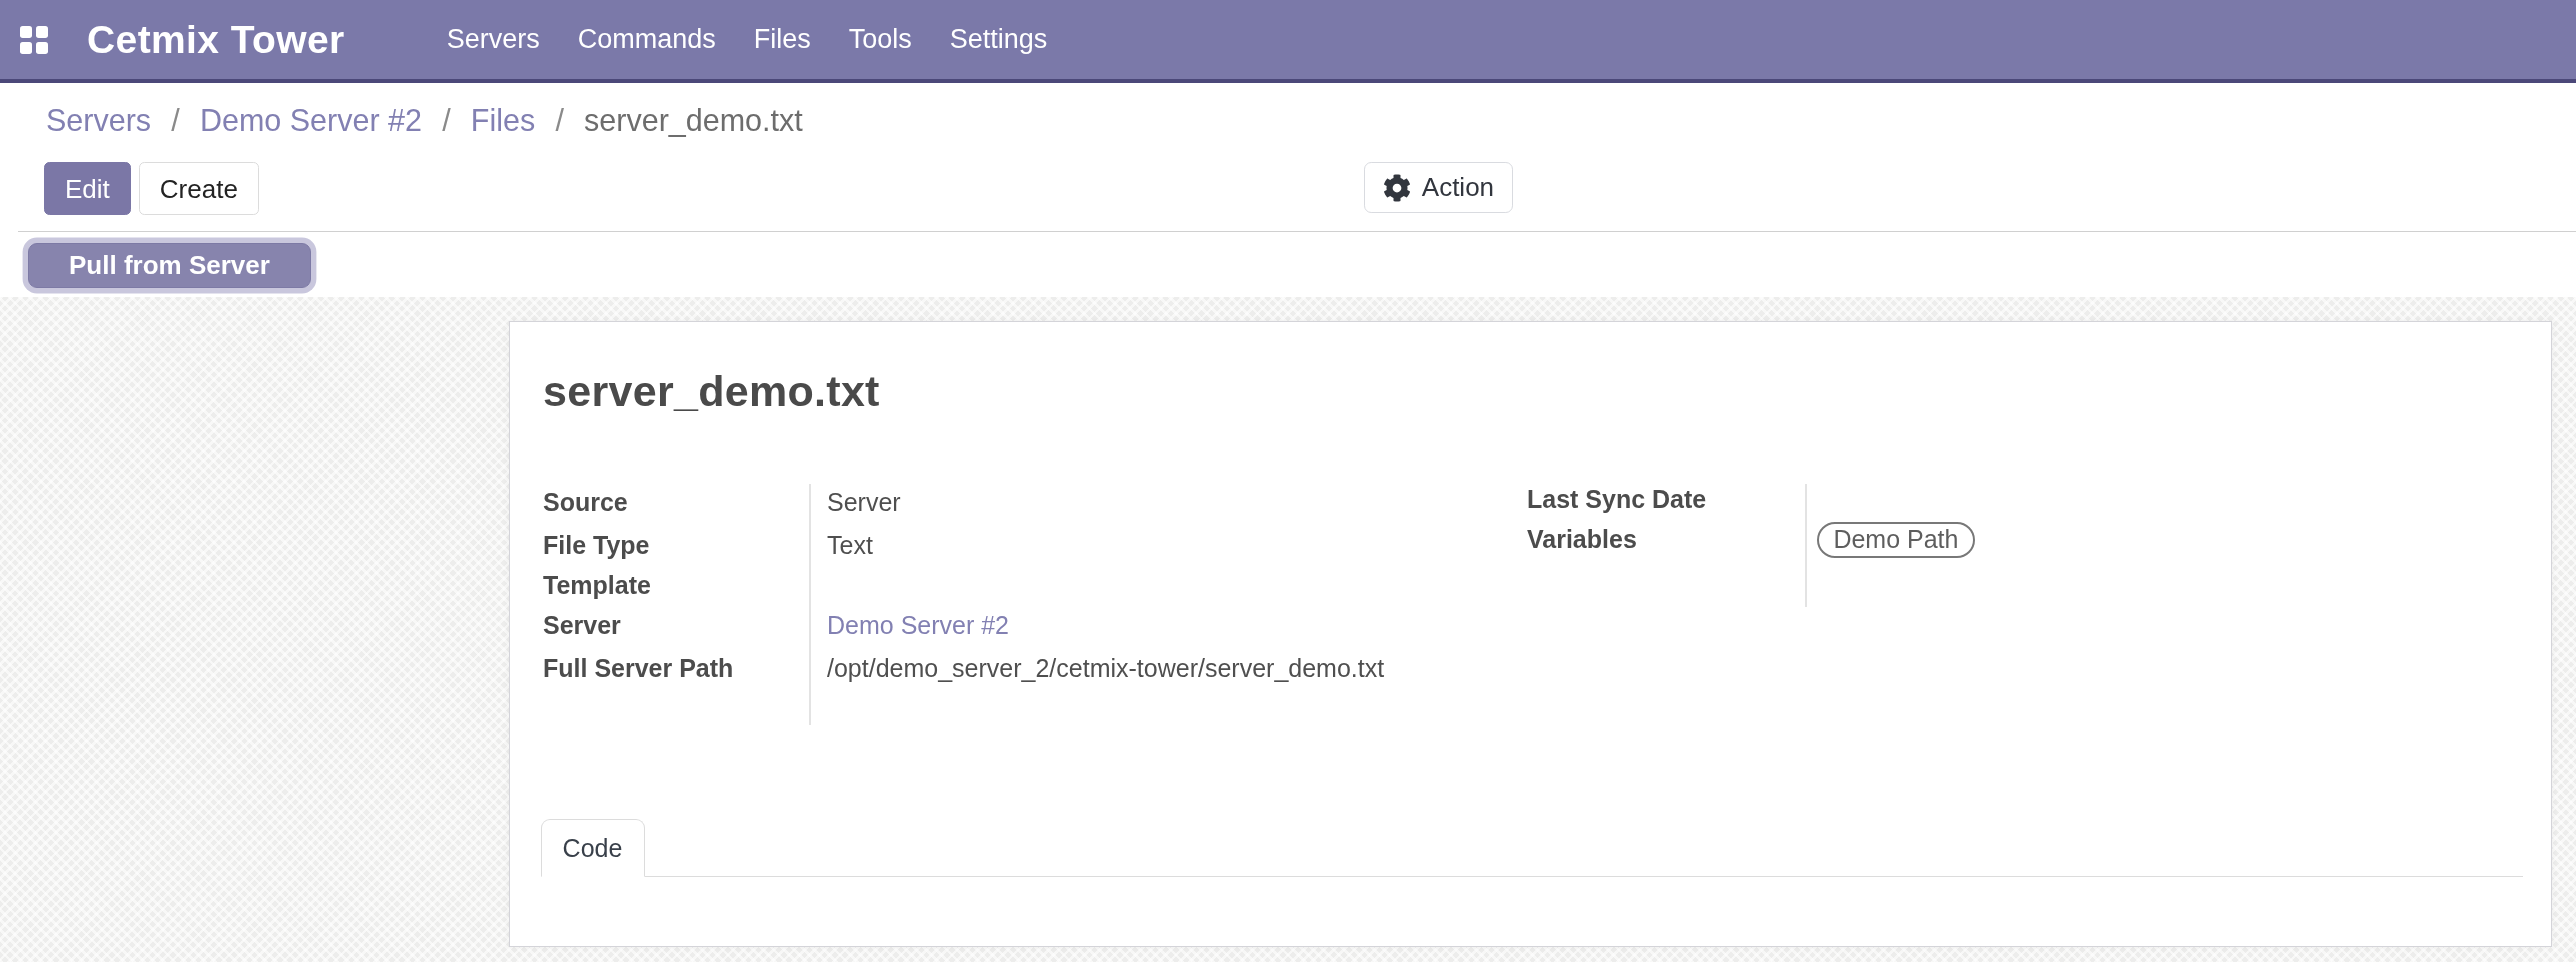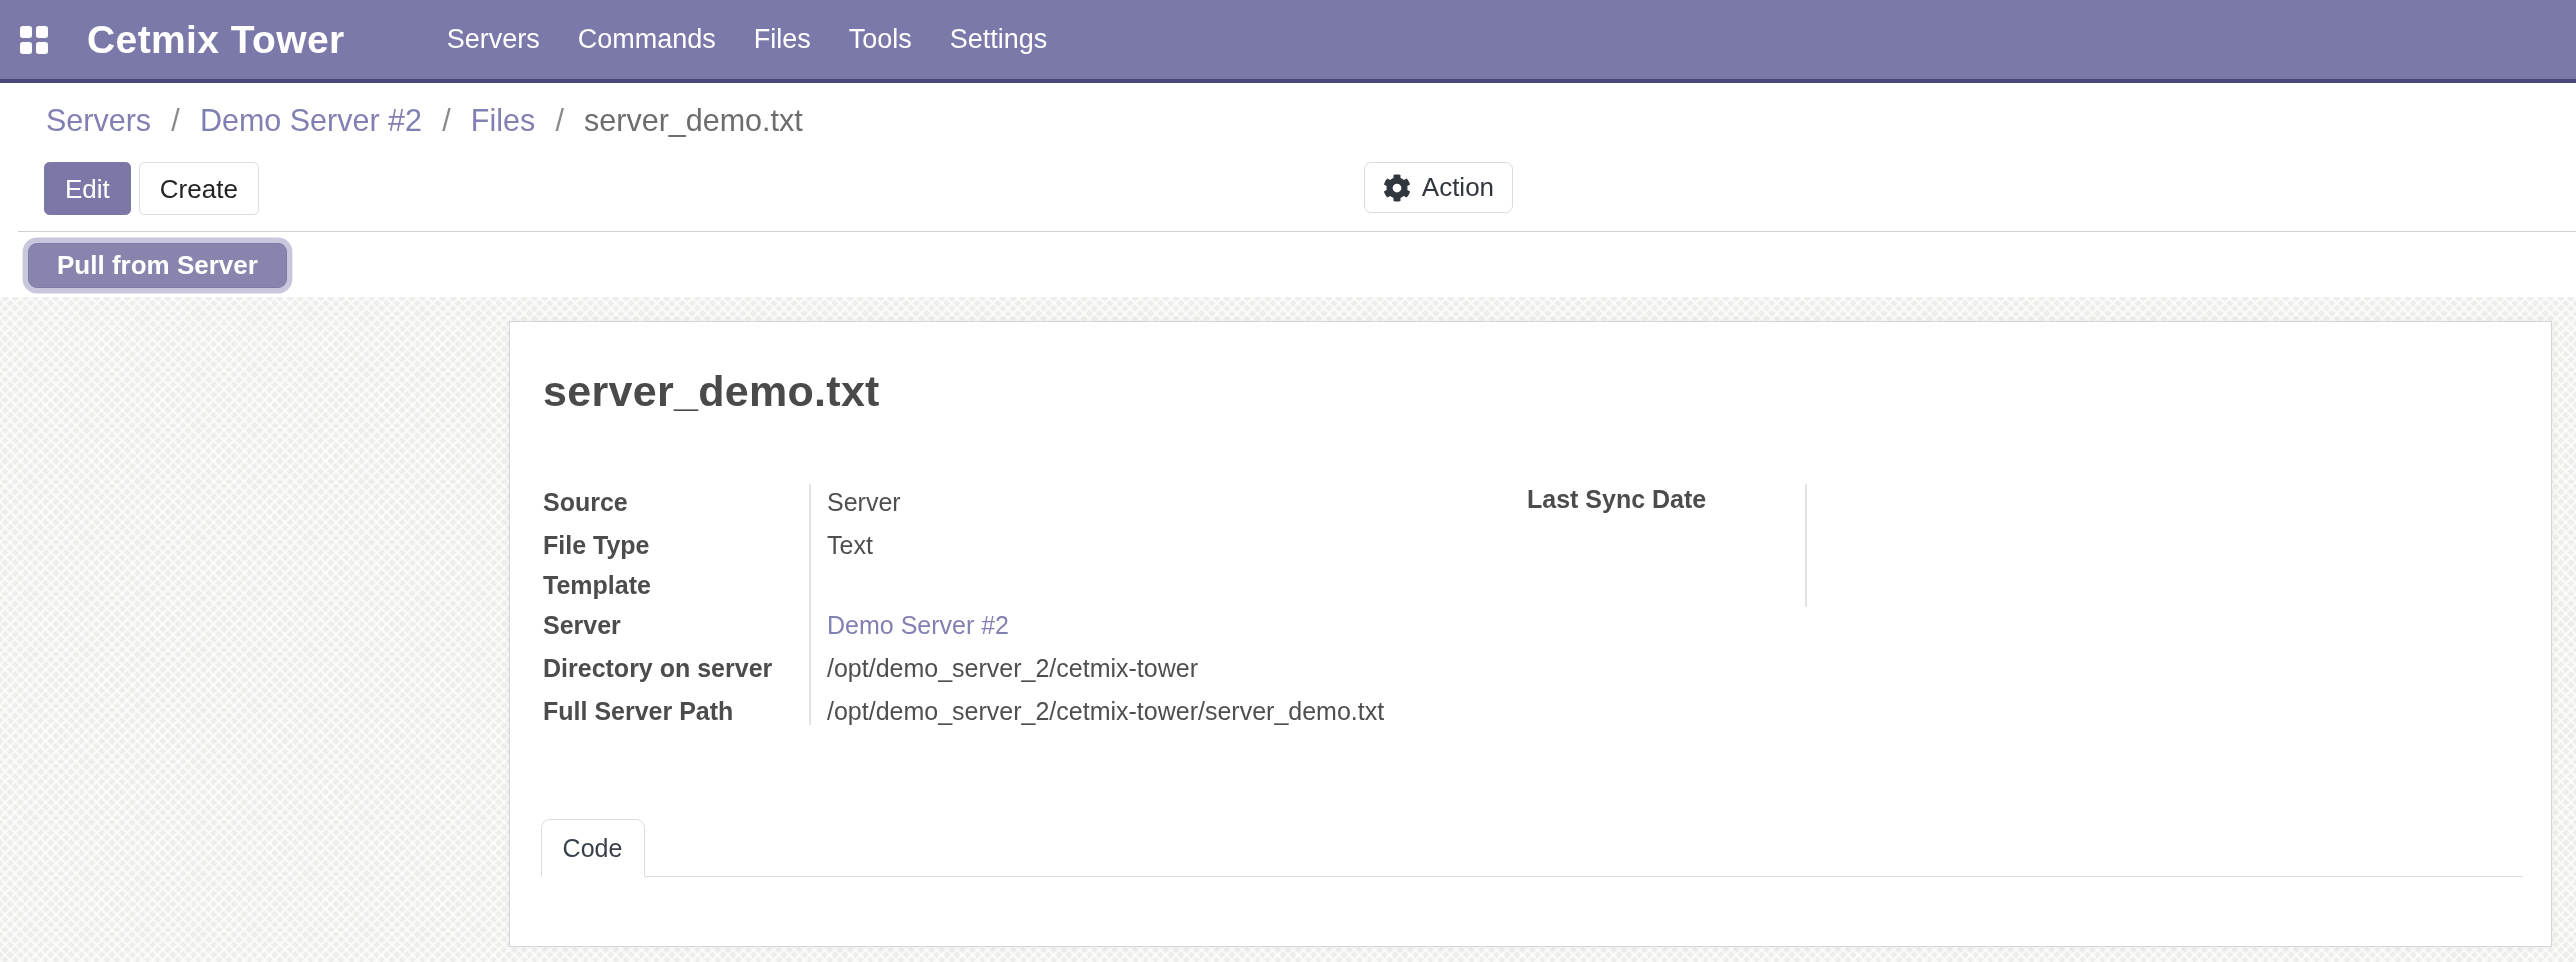--- a/index.html
+++ b/index.html
@@ -58,21 +58,21 @@
   }
   .gear{display:inline-flex;align-items:center;}
 
   
   .statusbar{
     position:absolute;left:0;top:233px;width:2576px;height:64px;background:#fff;
   }
   .pull-btn{
     position:absolute;left:28px;top:10px;height:45px;
     background:#8784ad;color:#fff;border:0.9px solid #7d7aa5;border-radius:9px;
-    font-family:inherit;font-size:26px;font-weight:600;padding:0 28px;
+    font-family:inherit;font-size:26px;font-weight:600;padding:0 40px;
     box-shadow:0 0 0 5.4px #c9c7dd;cursor:pointer;
   }
 
   
   .form-area{
     position:absolute;left:0;top:297px;width:2576px;height:665px;
     background-color:#ededec;
     background-image:
       repeating-linear-gradient(45deg, rgba(255,255,255,.6) 0 2.7px, rgba(0,0,0,0) 2.7px 7.2px),
       repeating-linear-gradient(-45deg, rgba(255,255,255,.6) 0 2.7px, rgba(0,0,0,0) 2.7px 7.2px);
@@ -196,34 +196,34 @@
         </div>
         <div class="frow short">
           <span class="lbl">Template</span>
           <span class="val"></span>
         </div>
         <div class="frow">
           <span class="lbl">Server</span>
           <span class="val"><a>Demo Server #2</a></span>
         </div>
         <div class="frow">
-          <span class="lbl">Directory on server</span>
-          <span class="val">/opt/demo_server_2/cetmix-tower</span>
-        </div>
-        <div class="frow">
           <span class="lbl">Full Server Path</span>
           <span class="val">/opt/demo_server_2/cetmix-tower/server_demo.txt</span>
         </div>
       </div>
 
       <div class="fgroup group-right">
         <div class="frow short">
           <span class="lbl">Last Sync Date</span>
           <span class="val"></span>
         </div>
+        <div class="frow">
+          <span class="lbl">Variables</span>
+          <span class="val"><span class="tag">Demo Path</span></span>
+        </div>
       </div>
 
       <div class="tabbar">
         <div class="tab">Code</div>
       </div>
 
     </div>
   </div>
 
 </div>

